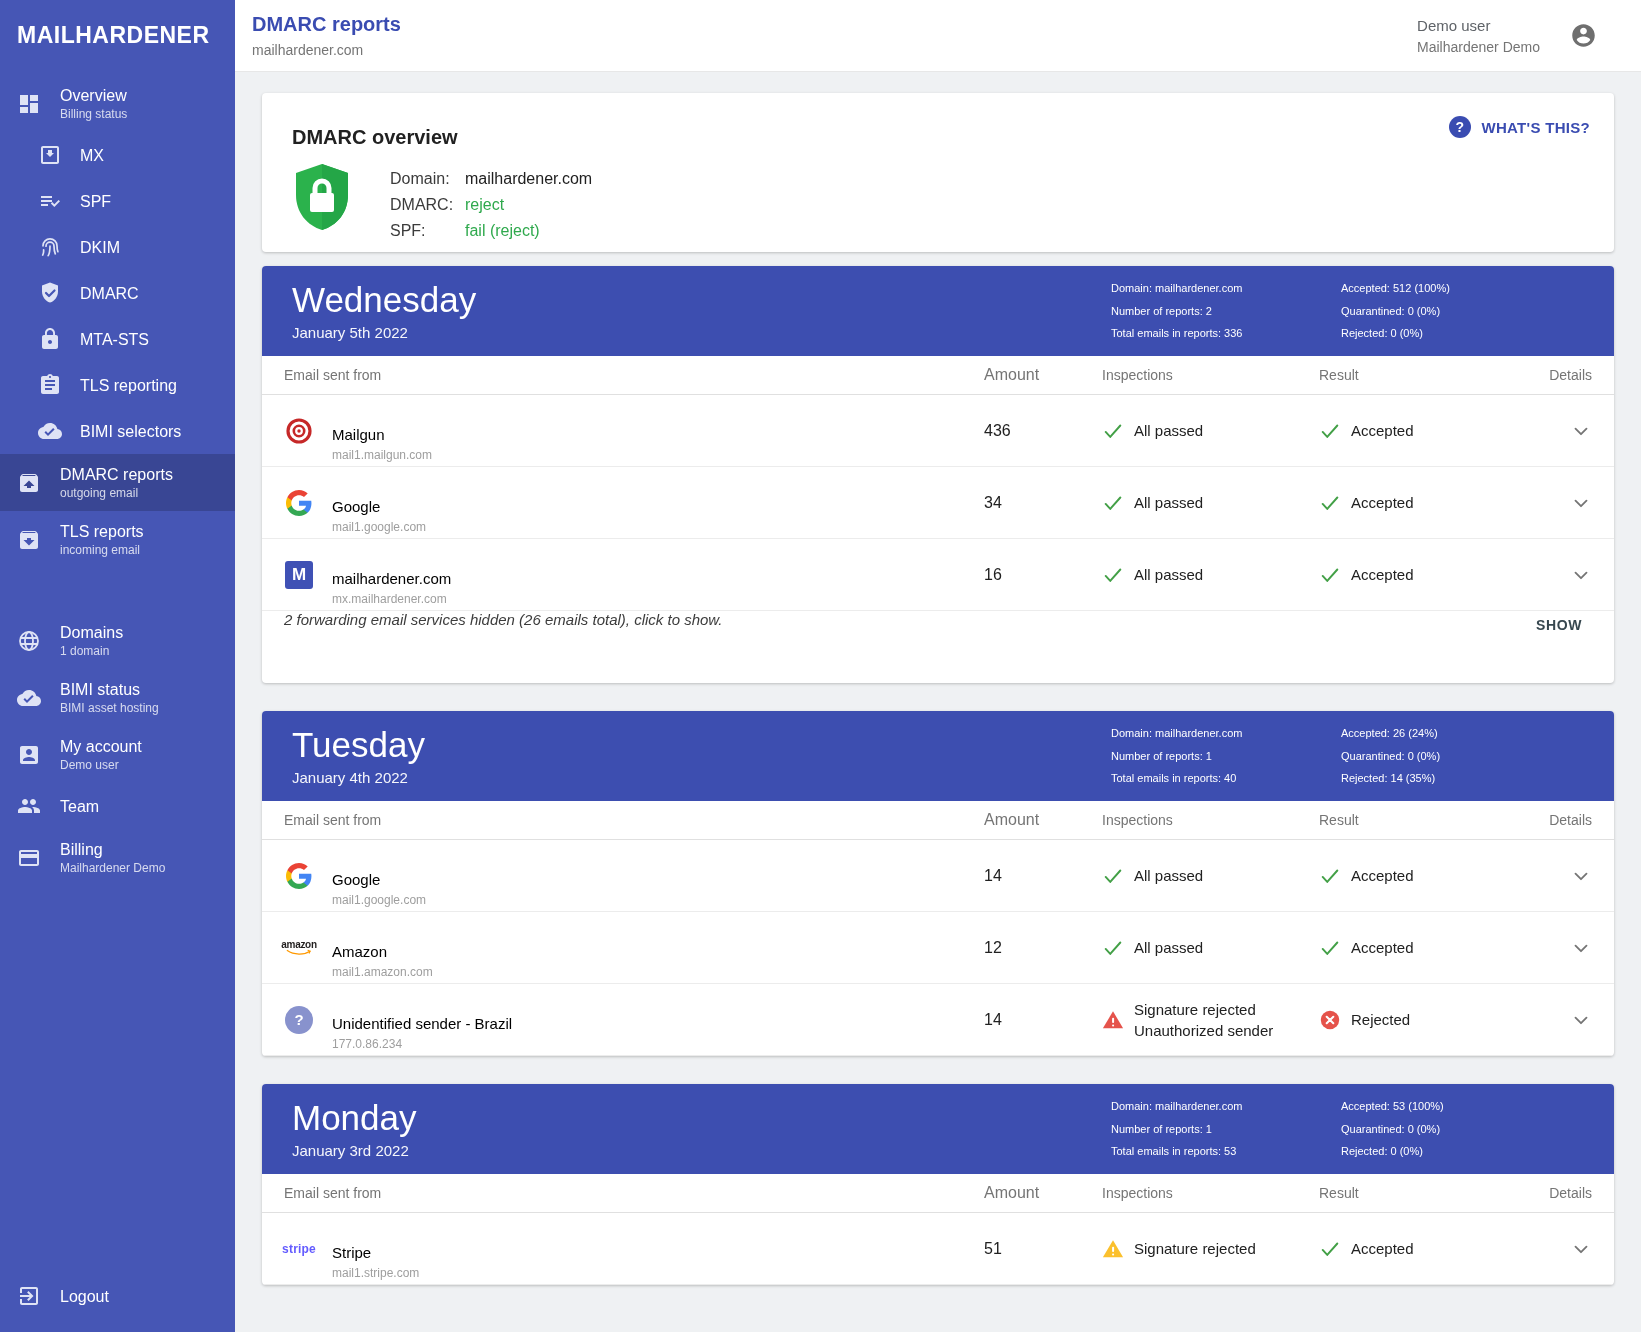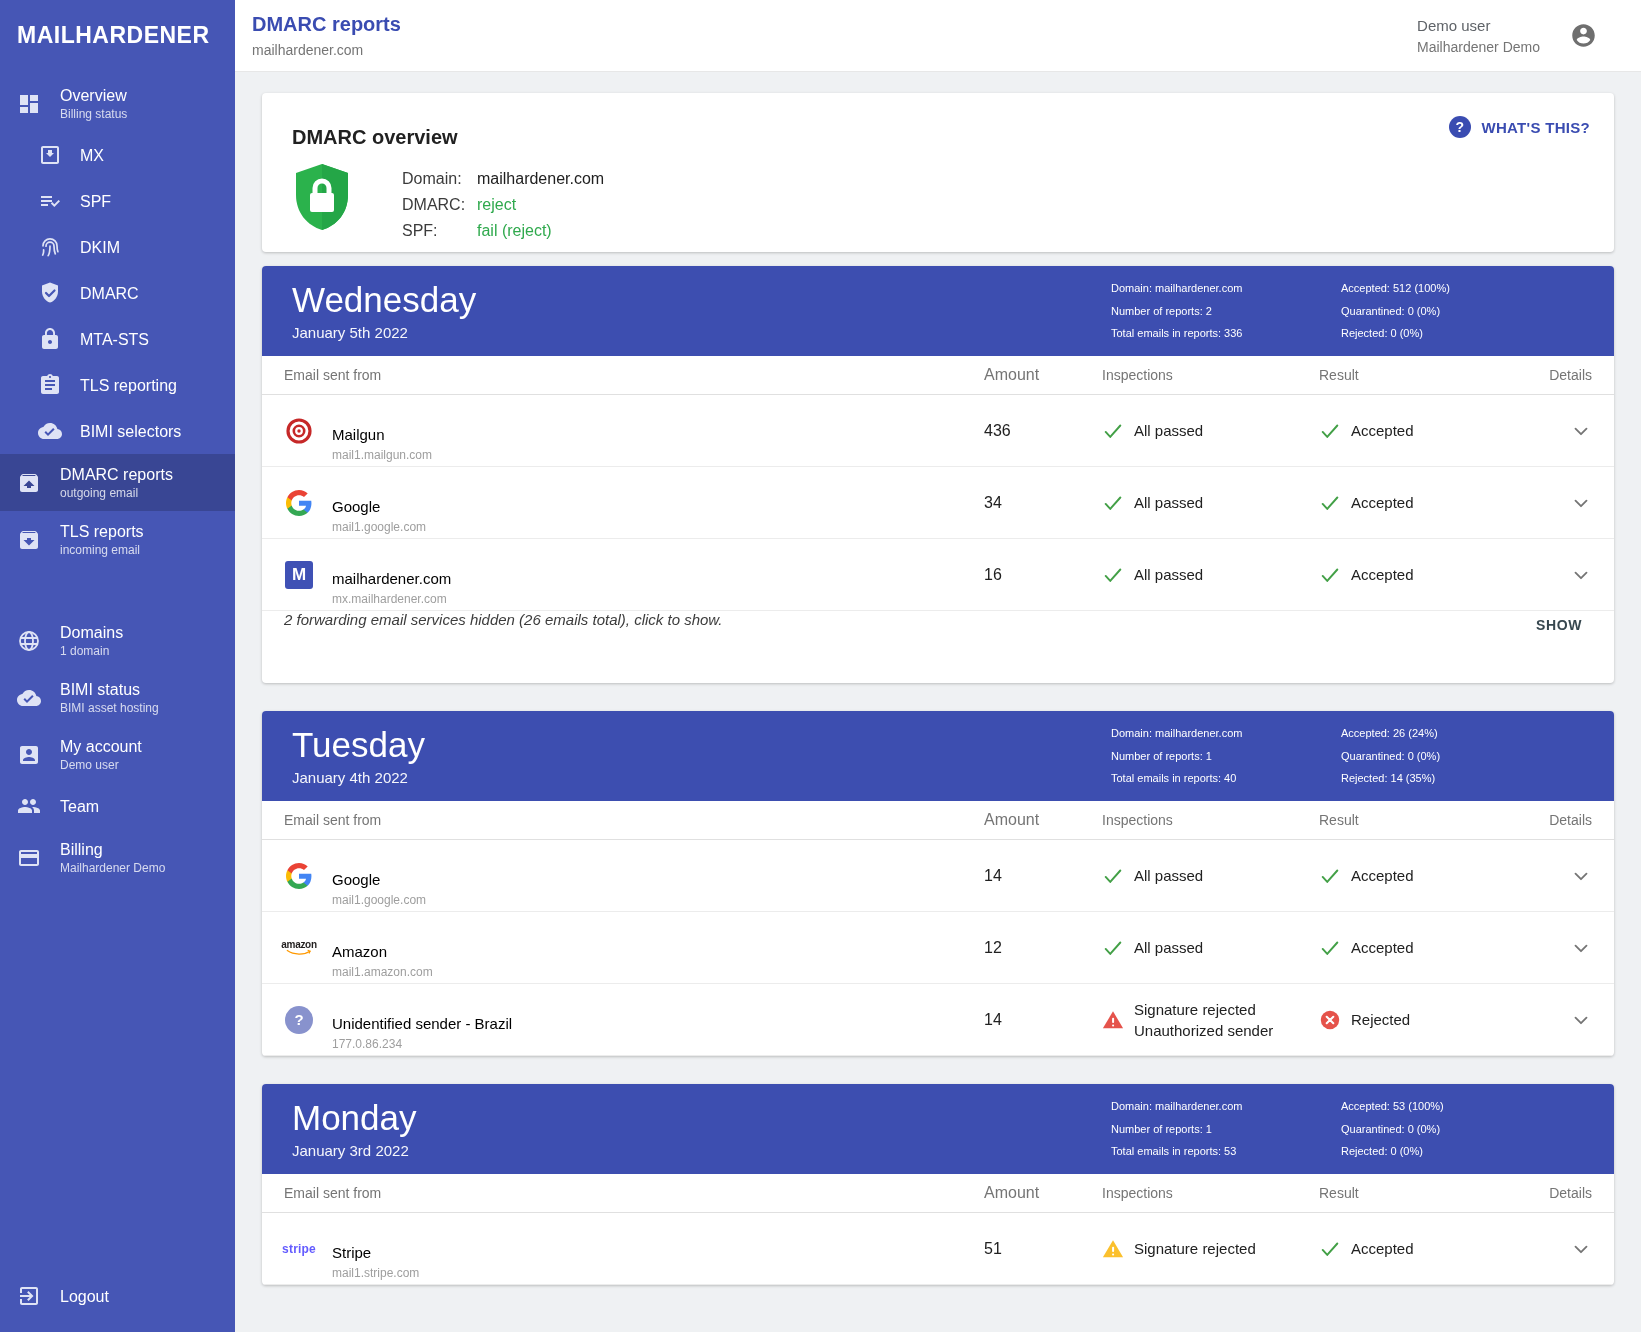--- a/index.html
+++ b/index.html
@@ -61,21 +61,21 @@
   
   .overview-card{position:relative;height:143px;padding:8px;margin-bottom:14px;}
   .ov-title{font-size:20px;font-weight:bold;color:#212121;padding:25px 0 0 22px;}
   .help-link{
     position:absolute;top:22px;right:24px;display:flex;align-items:center;gap:9px;
     color:#3a4cb1;font-size:15px;font-weight:bold;cursor:pointer;letter-spacing:.3px;
   }
   .help-icon{width:24px;height:24px;display:inline-flex;}
   .ov-body{display:flex;padding:14px 0 0 24px;align-items:flex-start;}
   .shield-icon{width:56px;height:68px;display:inline-flex;flex:none;}
-  .ov-rows{margin-left:52px;padding-top:3px;}
+  .ov-rows{margin-left:40px;padding-top:3px;}
   .ov-row{display:flex;font-size:16px;line-height:26px;}
   .ov-label{width:75px;color:#3b3b3b;}
   .ov-value{color:#212121;}
   .ov-value.green{color:#2fa94d;font-weight:500;}
   
   .day-card{margin-bottom:28px;}
   .day-band{
     background:#3d4eb0;color:#fff;height:90px;
     display:flex;align-items:center;padding:0 21px 0 30px;
   }

